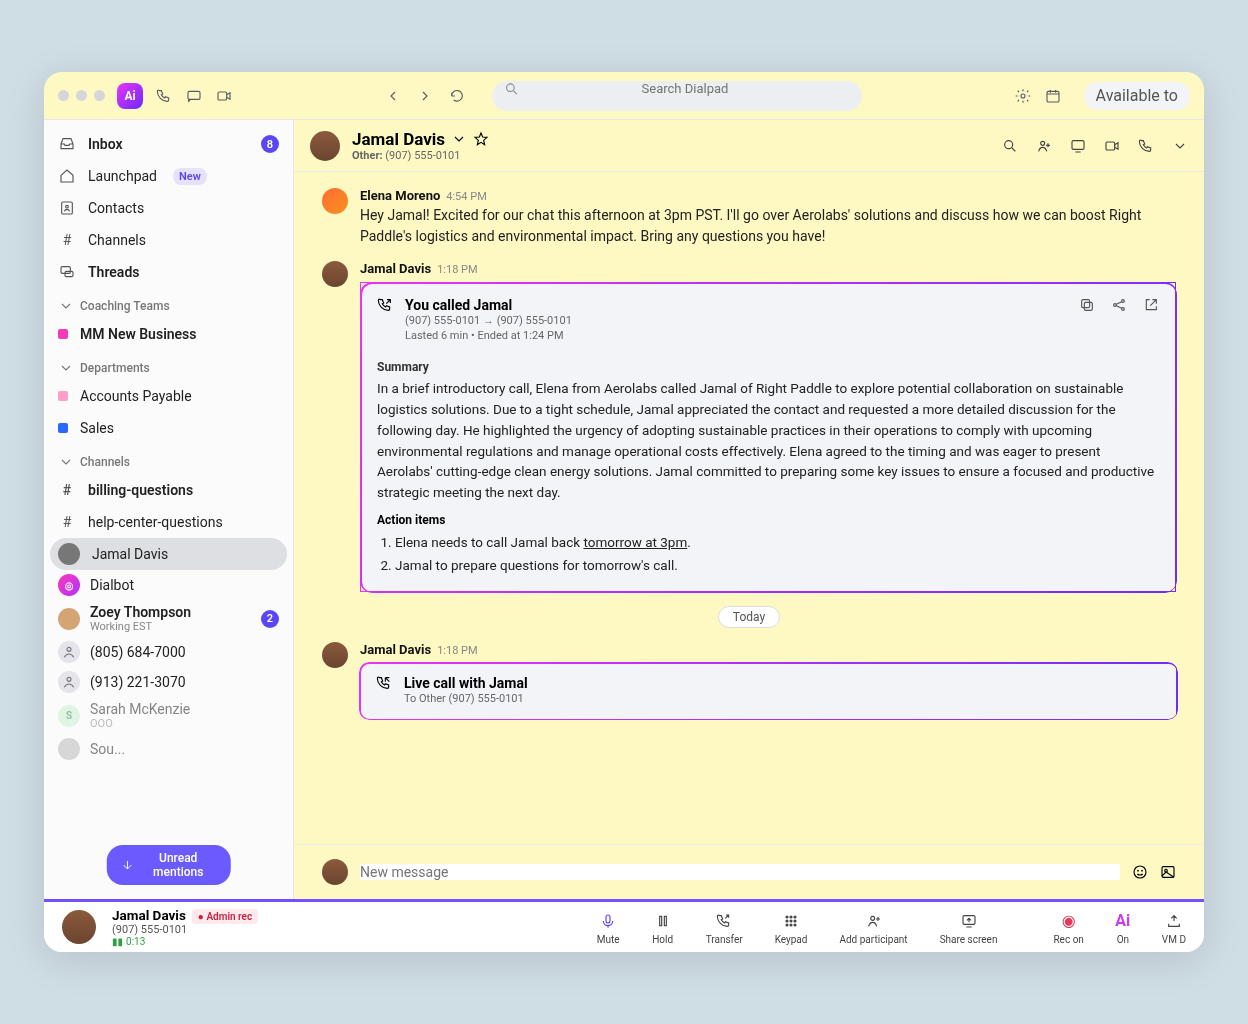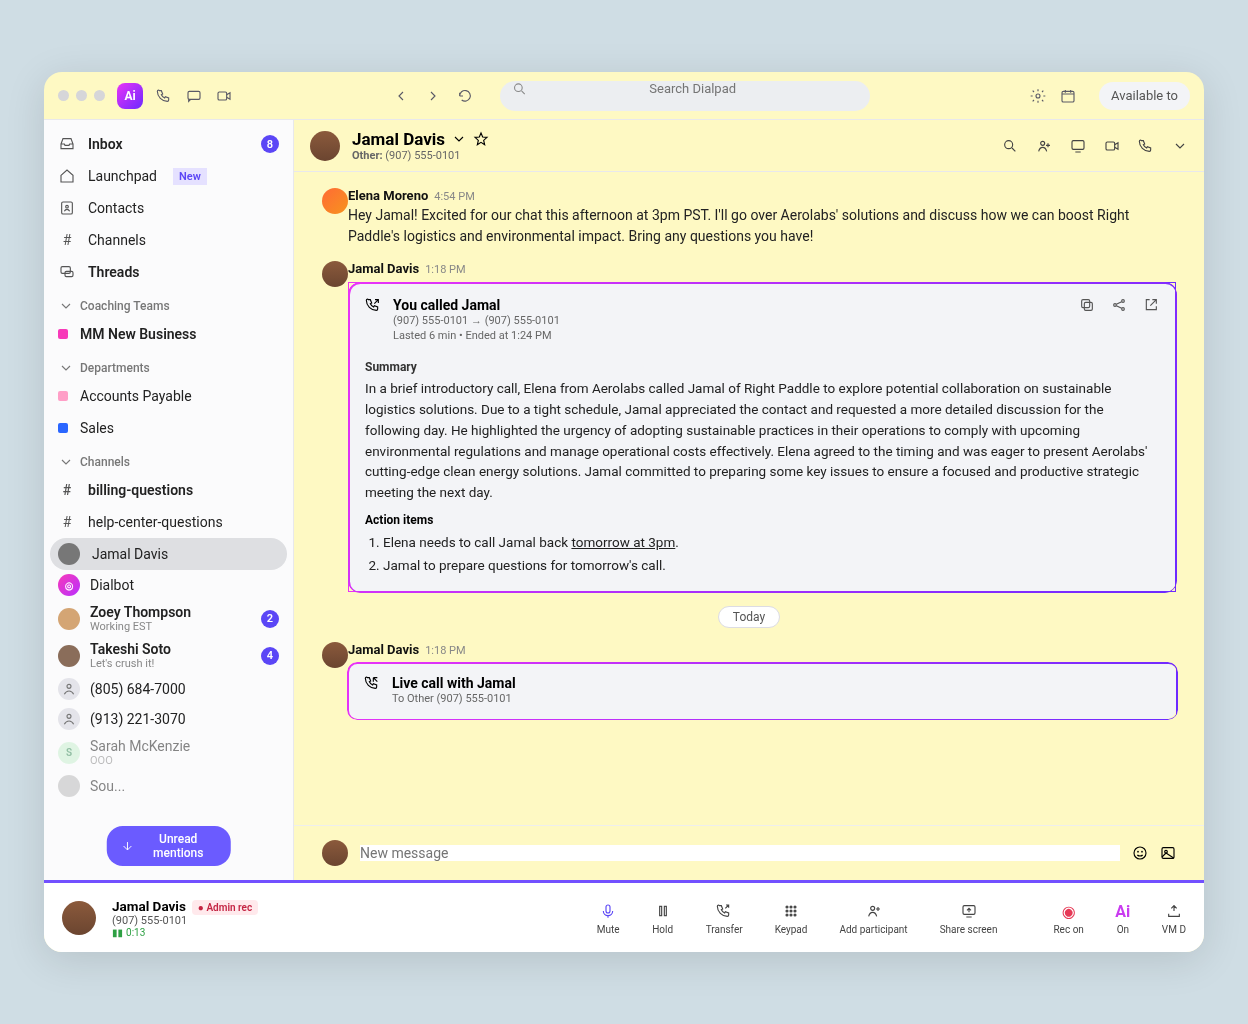--- a/index.html
+++ b/index.html
@@ -7,45 +7,45 @@
 .app{width:1160px;height:880px;background:#fef9c3;border-radius:18px;overflow:hidden;box-shadow:0 8px 40px rgba(0,0,0,.12);display:flex;flex-direction:column;position:relative}
 .titlebar{height:48px;display:flex;align-items:center;padding:0 14px;gap:12px;border-bottom:1px solid #e8e8ec}
 .traffic{display:flex;gap:7px}
 .traffic span{width:11px;height:11px;border-radius:50%;background:#d6d6d9}
 .logo{width:26px;height:26px;border-radius:8px;background:linear-gradient(135deg,#e933f7,#6c2aff);display:flex;align-items:center;justify-content:center;color:#fff;font-weight:700;font-size:12px}
 .tbicon{width:18px;height:18px;color:#5a5a66;display:flex;align-items:center;justify-content:center;cursor:pointer}
 .tbspace{flex:1}
 .navbtns{display:flex;gap:14px;margin-right:14px}
 .search{width:370px;height:30px;background:#eceef1;border-radius:16px;display:flex;align-items:flex-start;padding:0 12px;color:#888}
 .search input{border:0;background:transparent;width:100%;font-size:13px;text-align:center;outline:none}
-.availpill{height:28px;border-radius:14px;background:#f3f4f7;padding:0 12px;font-size:13px;color:#555;display:flex;align-items:center;margin-left:10px}
+.availpill{height:28px;border-radius:14px;background:#f3f4f7;padding:0 12px;font-size:16px;color:#555;display:flex;align-items:center;margin-left:10px}
 .body{flex:1;display:flex;overflow:hidden}
 .sidebar{width:250px;border-right:1px solid #e8e8ec;overflow-y:auto;background:#fbfbfc;padding-bottom:40px;position:relative}
 .navitem{display:flex;align-items:center;height:32px;padding:0 14px;gap:12px;cursor:pointer;font-size:14px;color:#222}
 .navitem.bold{font-weight:600}
 .navitem.selected{background:#dedfe2;border-radius:22px;margin:0 6px;padding:0 8px}
 .navitem .icn{width:18px;display:flex;align-items:center;justify-content:center;color:#555}
 .badge{margin-left:auto;background:#5b46f6;color:#fff;width:18px;height:18px;border-radius:50%;display:flex;align-items:center;justify-content:center;font-size:11px;font-weight:600}
-.newpill{background:#e5e1ff;color:#5b46f6;font-size:11px;font-weight:600;padding:2px 6px;border-radius:0;margin-left:4px}
+.newpill{background:#e5e1ff;color:#5b46f6;font-size:11px;font-weight:600;padding:2px 6px;border-radius:8px;margin-left:4px}
 .secthead{display:flex;align-items:center;gap:6px;font-size:12px;color:#777;padding:10px 14px 4px;font-weight:500;cursor:pointer}
 .sq{width:10px;height:10px;border-radius:2px}
 .avatar{width:22px;height:22px;border-radius:50%;background:#777;flex-shrink:0;display:flex;align-items:center;justify-content:center;font-size:10px;color:#fff;font-weight:600}
 .recentitem{display:flex;align-items:center;gap:10px;padding:4px 14px;cursor:pointer;min-height:30px}
 .recentitem .txt{font-size:14px;color:#222}
 .recentitem .sub{font-size:11px;color:#888}
 .recentitem.dimmed{opacity:0.55}
 .unreadbtn{position:absolute;bottom:14px;left:50%;transform:translateX(-50%);background:#6b5bff;color:#fff;font-size:12px;font-weight:500;padding:6px 14px;border-radius:16px;border:0;cursor:pointer;display:flex;align-items:center;gap:6px}
 .main{flex:1;display:flex;flex-direction:column;overflow:hidden}
 .chathead{height:52px;border-bottom:1px solid #e8e8ec;display:flex;align-items:center;padding:0 16px;gap:12px}
 .chathead .avatar{width:30px;height:30px;background:linear-gradient(#8b5a3c,#6b4530)}
 .chname{font-size:17px;font-weight:700;display:flex;align-items:center;gap:6px}
 .chsub{font-size:11px;color:#666}
 .headicons{margin-left:auto;display:flex;gap:18px;color:#444}
 .messages{flex:1;overflow-y:auto;padding:16px 28px}
-.msg{display:flex;gap:0;margin-bottom:14px}
+.msg{display:flex;gap:12px;margin-bottom:14px}
 .msg .avatar{width:26px;height:26px;background:linear-gradient(#8b5a3c,#6b4530)}
 .msg.elena .avatar{background:linear-gradient(135deg,#ff6b35,#f7931e)}
 .msghead{font-size:13px;font-weight:700;color:#111}
 .msghead .time{font-weight:400;color:#888;font-size:11px;margin-left:6px}
 .msgbody{font-size:14px;color:#222;line-height:1.5;margin-top:2px}
 .callcard{margin-top:6px;border-radius:12px;background:#f3f4f7;padding:14px 16px;border:1.5px solid;border-image:linear-gradient(90deg,#e933f7,#6c2aff) 1;border-radius:12px;position:relative}
 .callcard::before{content:'';position:absolute;inset:-1.5px;border-radius:12px;padding:1.5px;background:linear-gradient(120deg,#e933f7,#6c2aff);-webkit-mask:linear-gradient(#fff 0 0) content-box,linear-gradient(#fff 0 0);-webkit-mask-composite:xor;mask-composite:exclude;pointer-events:none}
 .callhead{display:flex;align-items:flex-start;gap:12px;padding-bottom:10px}
 .callicons{margin-left:auto;display:flex;gap:16px;color:#555}
 .calltitle{font-size:14px;font-weight:700}
@@ -56,21 +56,21 @@
 .actionlist{font-size:13.5px;line-height:1.7;color:#222;margin-top:4px;padding-left:18px}
 .actionlist .ul{text-decoration:underline}
 .divider{display:flex;align-items:center;justify-content:center;margin:14px 0}
 .divider span{background:#fff;border:1px solid #dcdce3;border-radius:12px;font-size:12px;color:#555;padding:3px 14px}
 .livecard{margin-top:6px;border-radius:10px;background:#f3f4f7;padding:12px 16px;position:relative}
 .livecard::before{content:'';position:absolute;inset:-1.5px;border-radius:10px;padding:1.5px;background:linear-gradient(120deg,#e933f7,#6c2aff);-webkit-mask:linear-gradient(#fff 0 0) content-box,linear-gradient(#fff 0 0);-webkit-mask-composite:xor;mask-composite:exclude;pointer-events:none}
 .livehead{display:flex;gap:12px;align-items:flex-start}
 .composer{display:flex;align-items:center;gap:12px;padding:14px 28px;border-top:1px solid #eee}
 .composer input{flex:1;border:0;font-size:14px;color:#888;outline:none}
 .composer .avatar{width:26px;height:26px;background:linear-gradient(#8b5a3c,#6b4530)}
-.callbar{height:72px;border-top:3px solid #7250ff;display:flex;align-items:center;padding:0 18px;gap:16px;background:#fff}
+.callbar{height:53px;border-top:3px solid #7250ff;display:flex;align-items:center;padding:0 18px;gap:16px;background:#fff}
 .callbar .avatar{width:34px;height:34px;background:linear-gradient(#8b5a3c,#6b4530)}
 .callinfo .nm{font-size:13.5px;font-weight:700}
 .callinfo .ph{font-size:11px;color:#555}
 .callinfo .tm{font-size:10px;color:#2ea043;display:flex;align-items:center;gap:3px}
 .recpill{background:#ffe9ec;color:#c42443;font-size:10px;padding:2px 6px;border-radius:4px;font-weight:600;margin-left:6px}
 .callactions{margin-left:auto;display:flex;gap:32px}
 .callact{display:flex;flex-direction:column;align-items:center;gap:2px;cursor:pointer;font-size:10px;color:#444}
 .callact .ci{width:22px;height:22px;display:flex;align-items:center;justify-content:center;font-size:16px}
 .callright{display:flex;gap:28px;margin-left:40px}
 svg{width:16px;height:16px;stroke:currentColor;fill:none;stroke-width:1.7}
@@ -241,28 +241,20 @@
           <span class="avatar" style="background:linear-gradient(135deg,#f73ab9,#b82fff)">◎</span>
           <span class="txt">Dialbot</span>
         </div>
       <div class="recentitem">
           <span class="avatar" style="background:#d4a574"></span>
           <div>
             <div class="txt" style="font-weight:600">Zoey Thompson</div>
             <div class="sub">Working EST</div>
           </div>
           <span class="badge">2</span>
-        </div>
-      <div class="recentitem">
-          <span class="avatar" style="background:#8a6d5a"></span>
-          <div>
-            <div class="txt" style="font-weight:600">Takeshi Soto</div>
-            <div class="sub">Let's crush it!</div>
-          </div>
-          <span class="badge">4</span>
         </div>
       <div class="recentitem">
           <span class="avatar" style="background:#e4e4ea;color:#777">
             <svg viewBox="0 0 24 24">
               <circle cx="12" cy="8" r="3"></circle>
               <path d="M5 20c2-4 5-5 7-5s5 1 7 5"></path>
             </svg>
           </span>
           <span class="txt">(805) 684-7000</span>
         </div>

